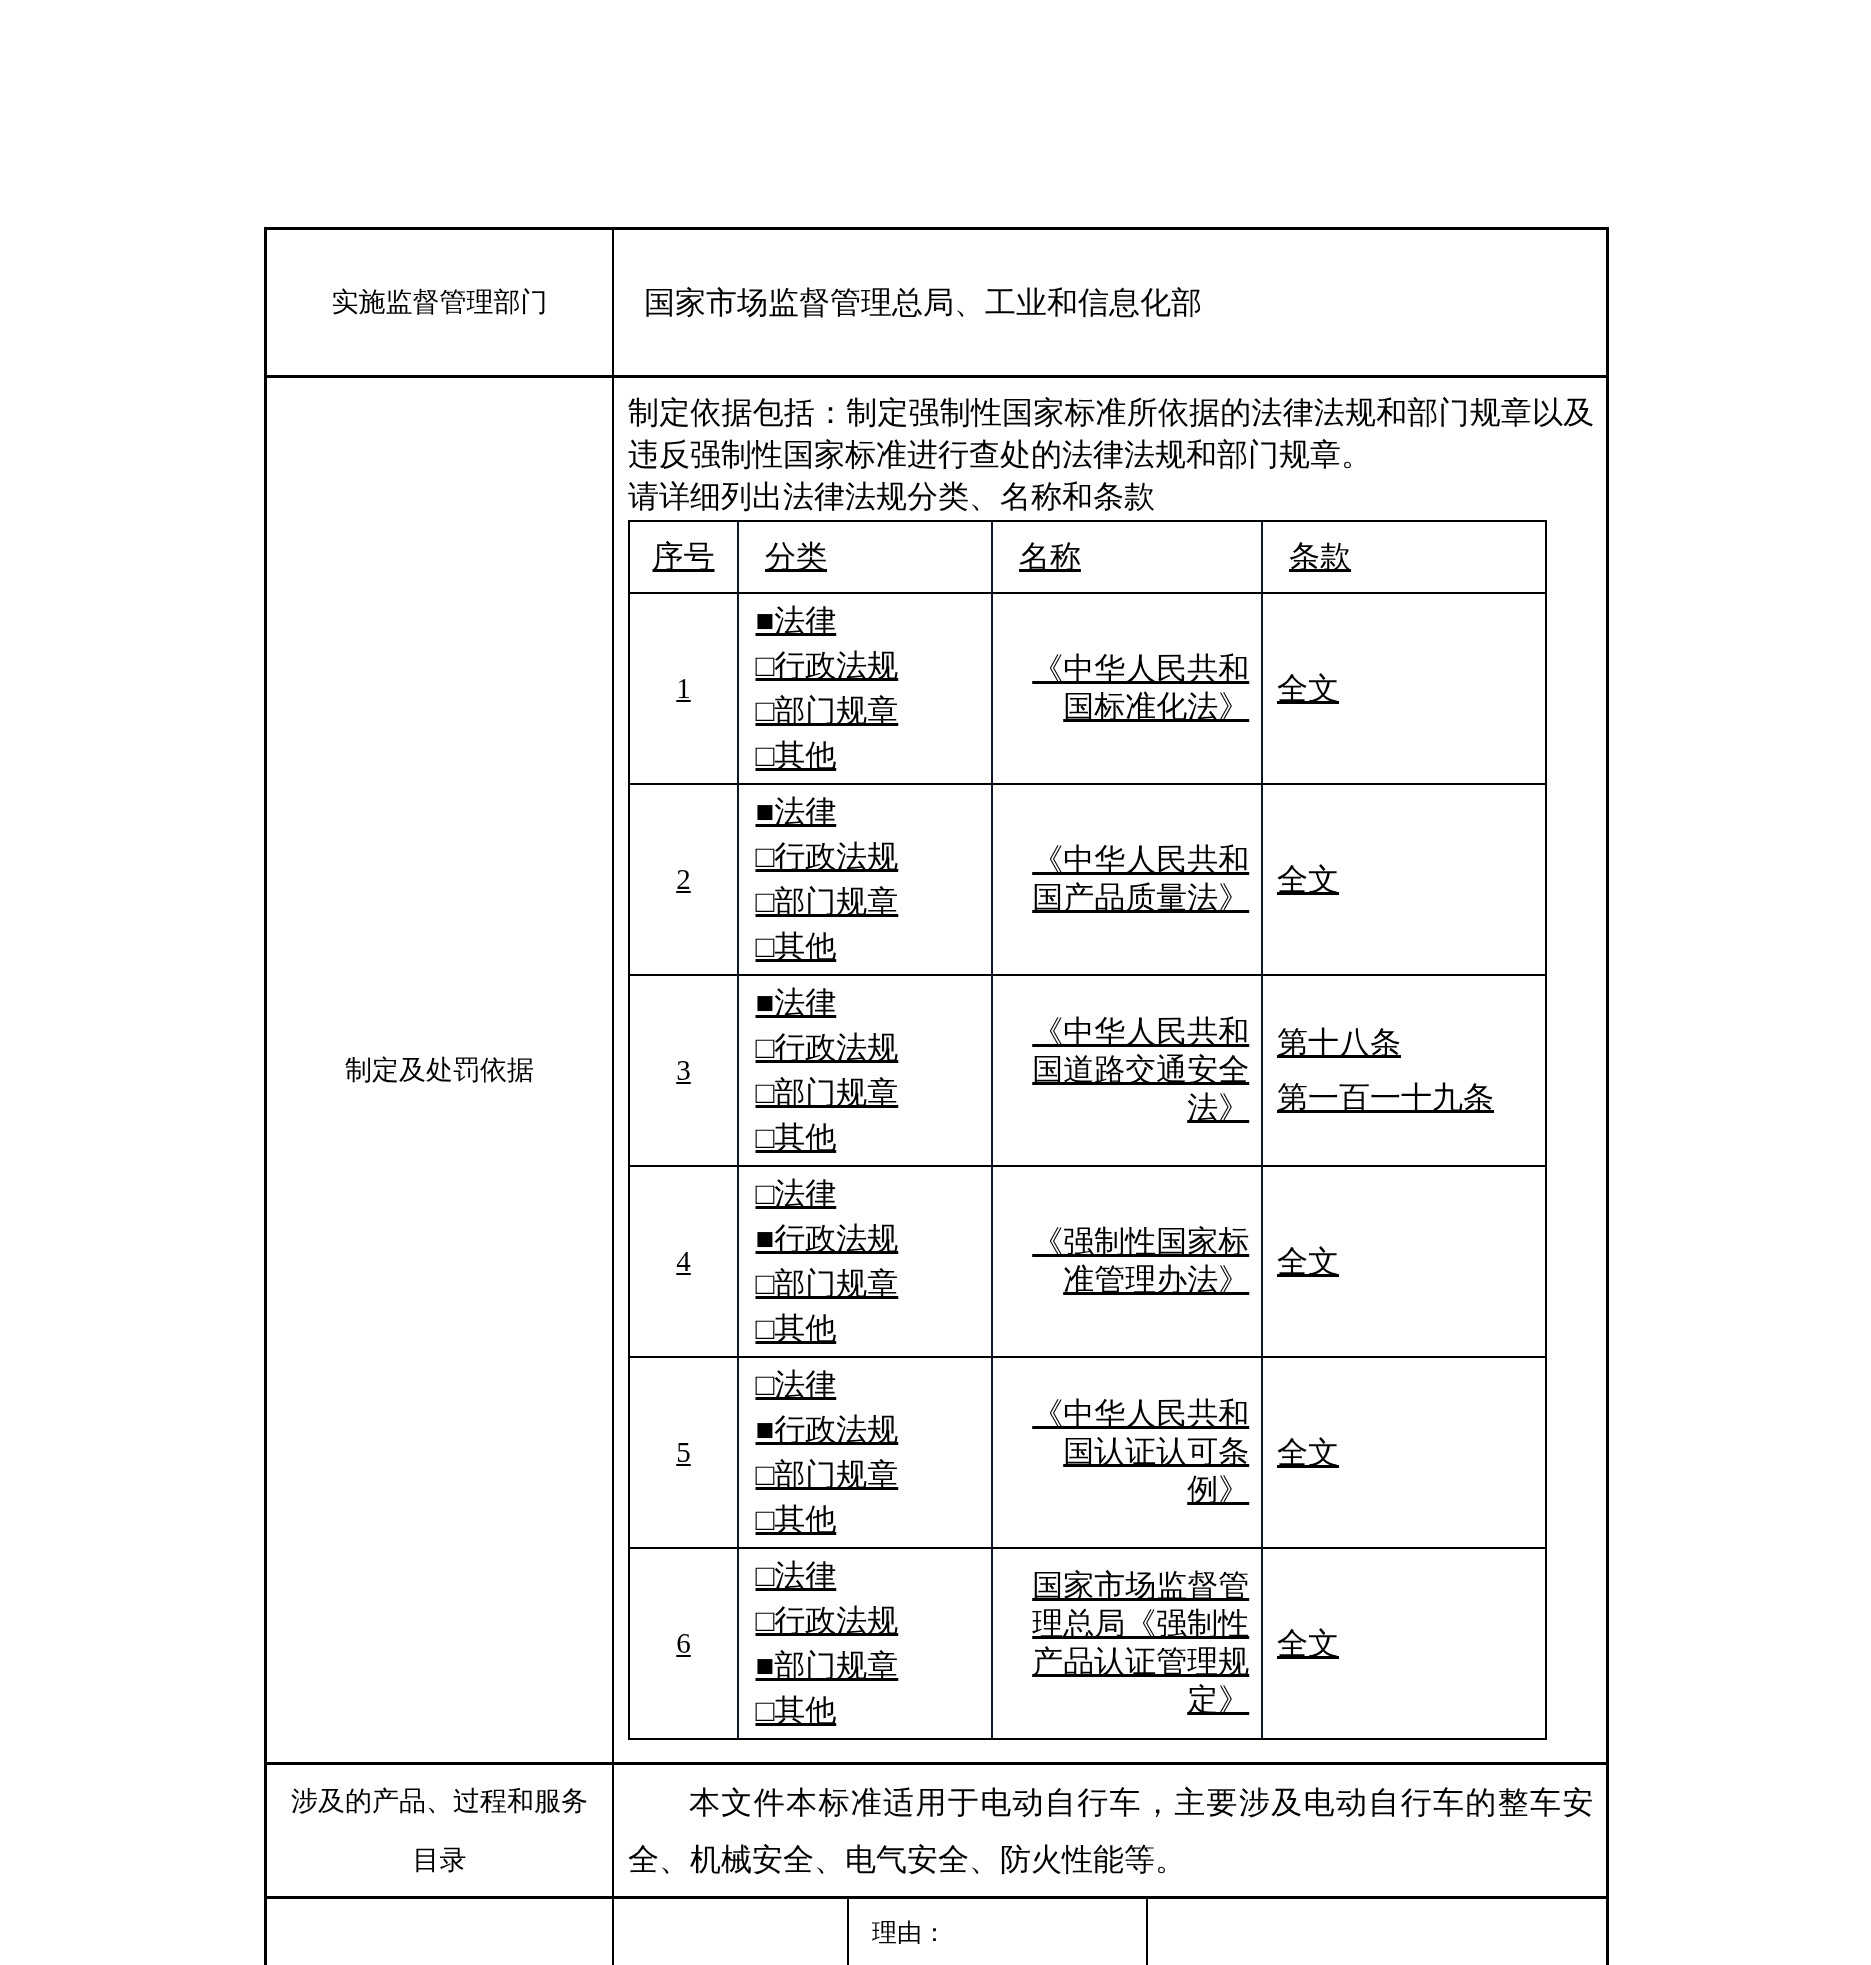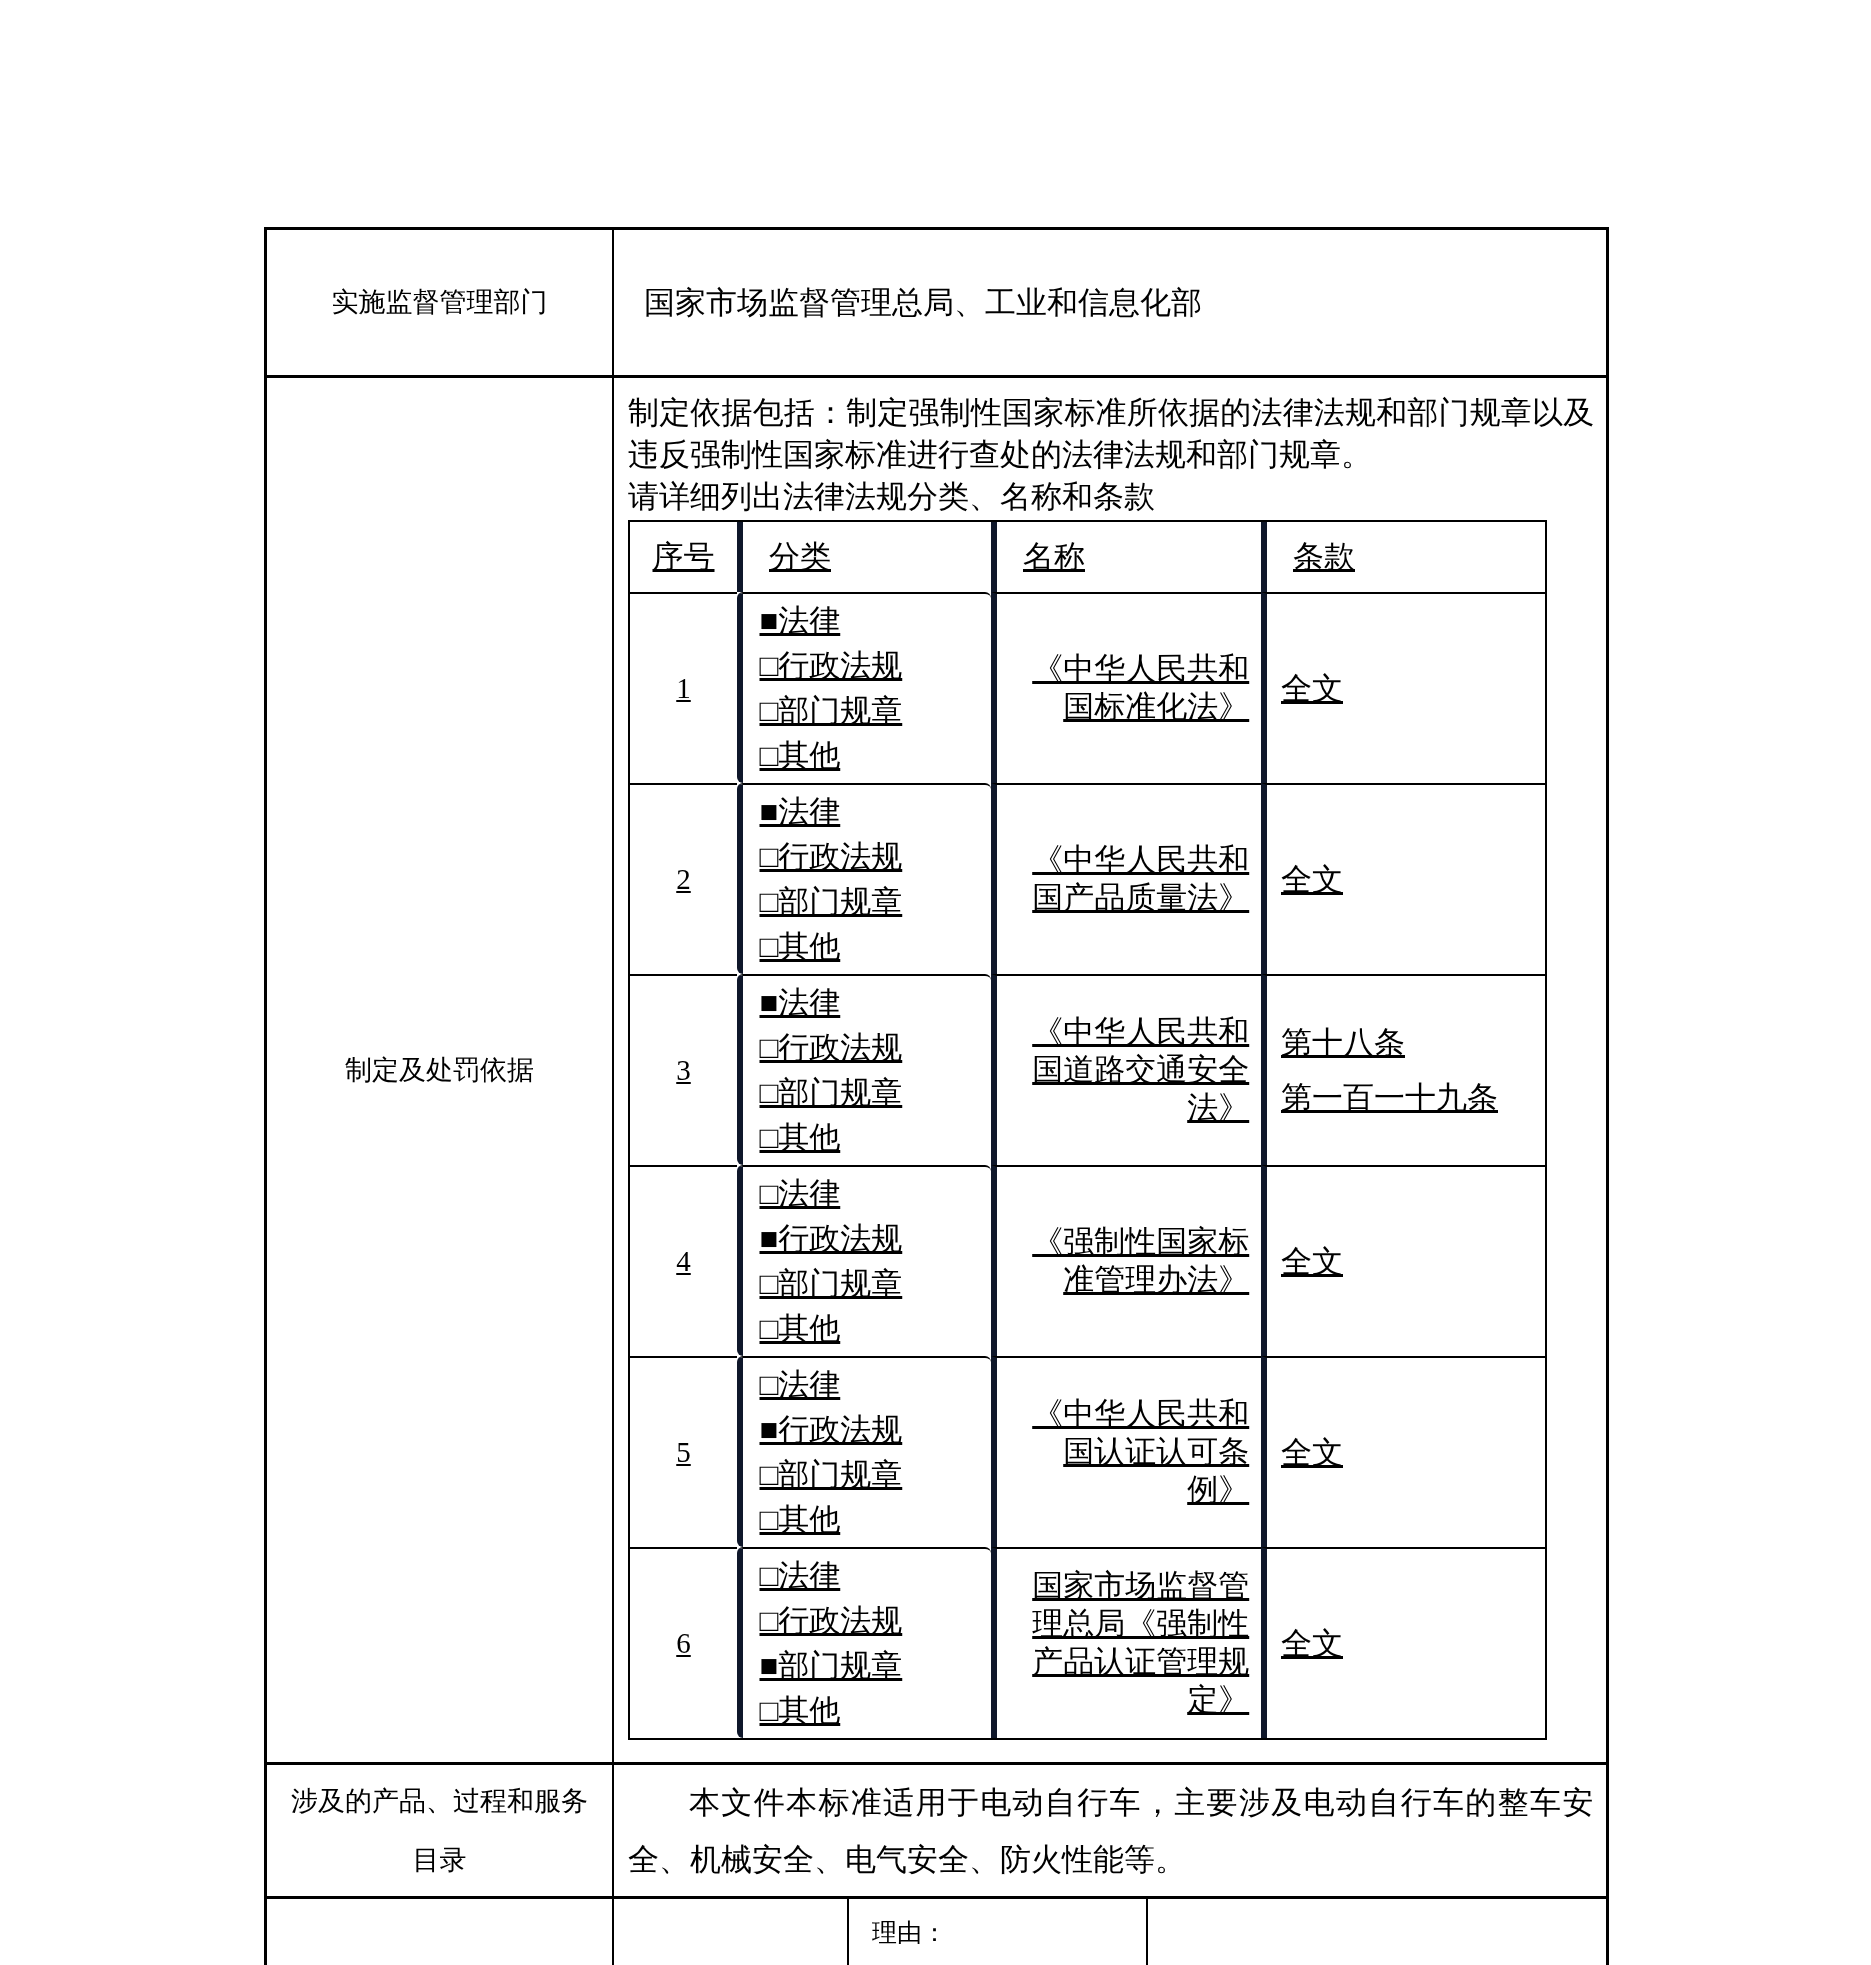--- a/index.html
+++ b/index.html
@@ -53,30 +53,30 @@
   
   .legal-table {
     margin-top:1.6px;
     width:919px;
     border:2.4px solid #000;
     display:grid;
     grid-template-columns:107px 254px 270px 1fr;
     grid-auto-rows:auto;
   }
   .lt-cell { font-size:31px; overflow:hidden; min-width:0;text-decoration:underline; }
-  .lt-cell.bl { border-left:6px solid #0f172a; }
+  .lt-cell.bl { border-left:2px solid #0f172a; }
   .lt-cell.bt { border-top:2.4px solid #000; }
   .lt-hrow { height:70px; }
   .lt-drow { height:191px; }
   .lt-head { display:flex; align-items:center; padding-left:26px; }
   .lt-head.center { justify-content:center; padding-left:0; }
   .lt-idx { display:flex; align-items:center; justify-content:center; font-size:29px; }
   .lt-cat {
     display:flex; flex-direction:column; justify-content:center;
-    padding-left:16.5px; line-height:45px;border-radius:6px;
+    padding-left:16.5px; line-height:45px;
   }
   .lt-name { display:flex; align-items:center; padding:0 11.8px 0 19.7px; }
   .lt-name > div { width:100%; line-height:38px; text-align:right; }
   .lt-clause {
     display:flex; flex-direction:column; justify-content:center;
     padding-left:14px; line-height:55px;
   }
 
   
   .sub2 { width:235px; flex-shrink:0; border-right:2.4px solid #000; }

